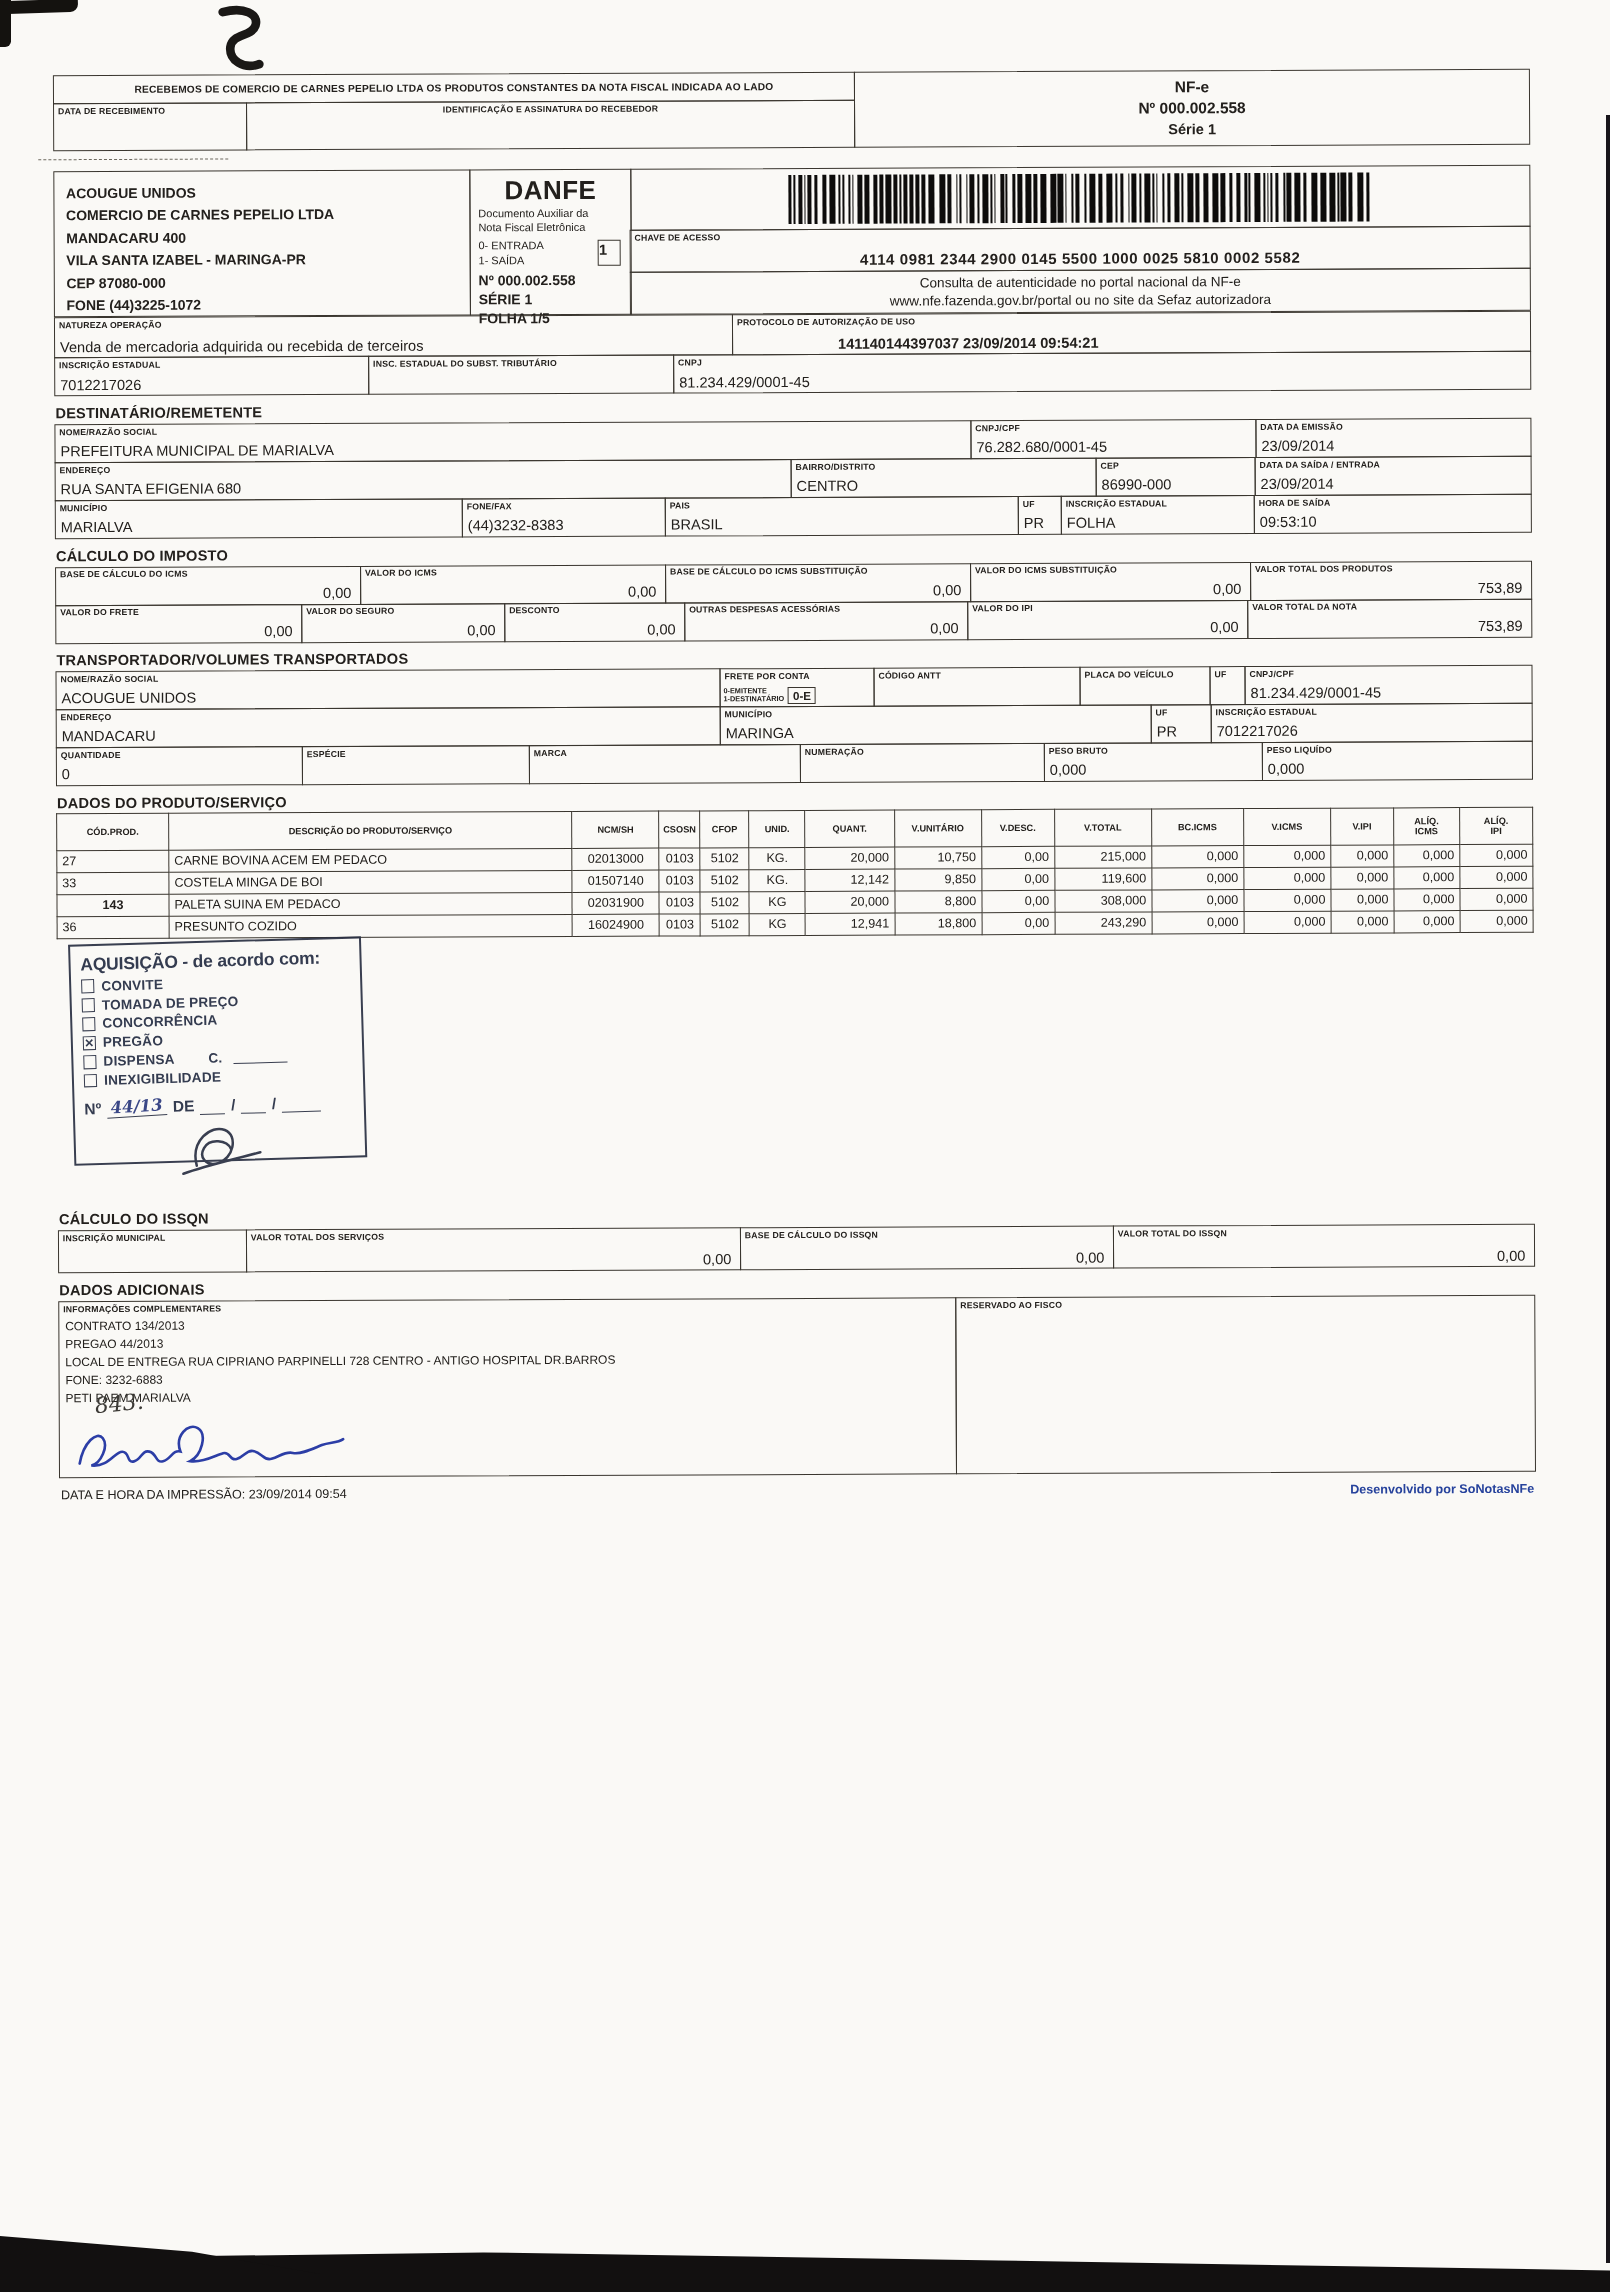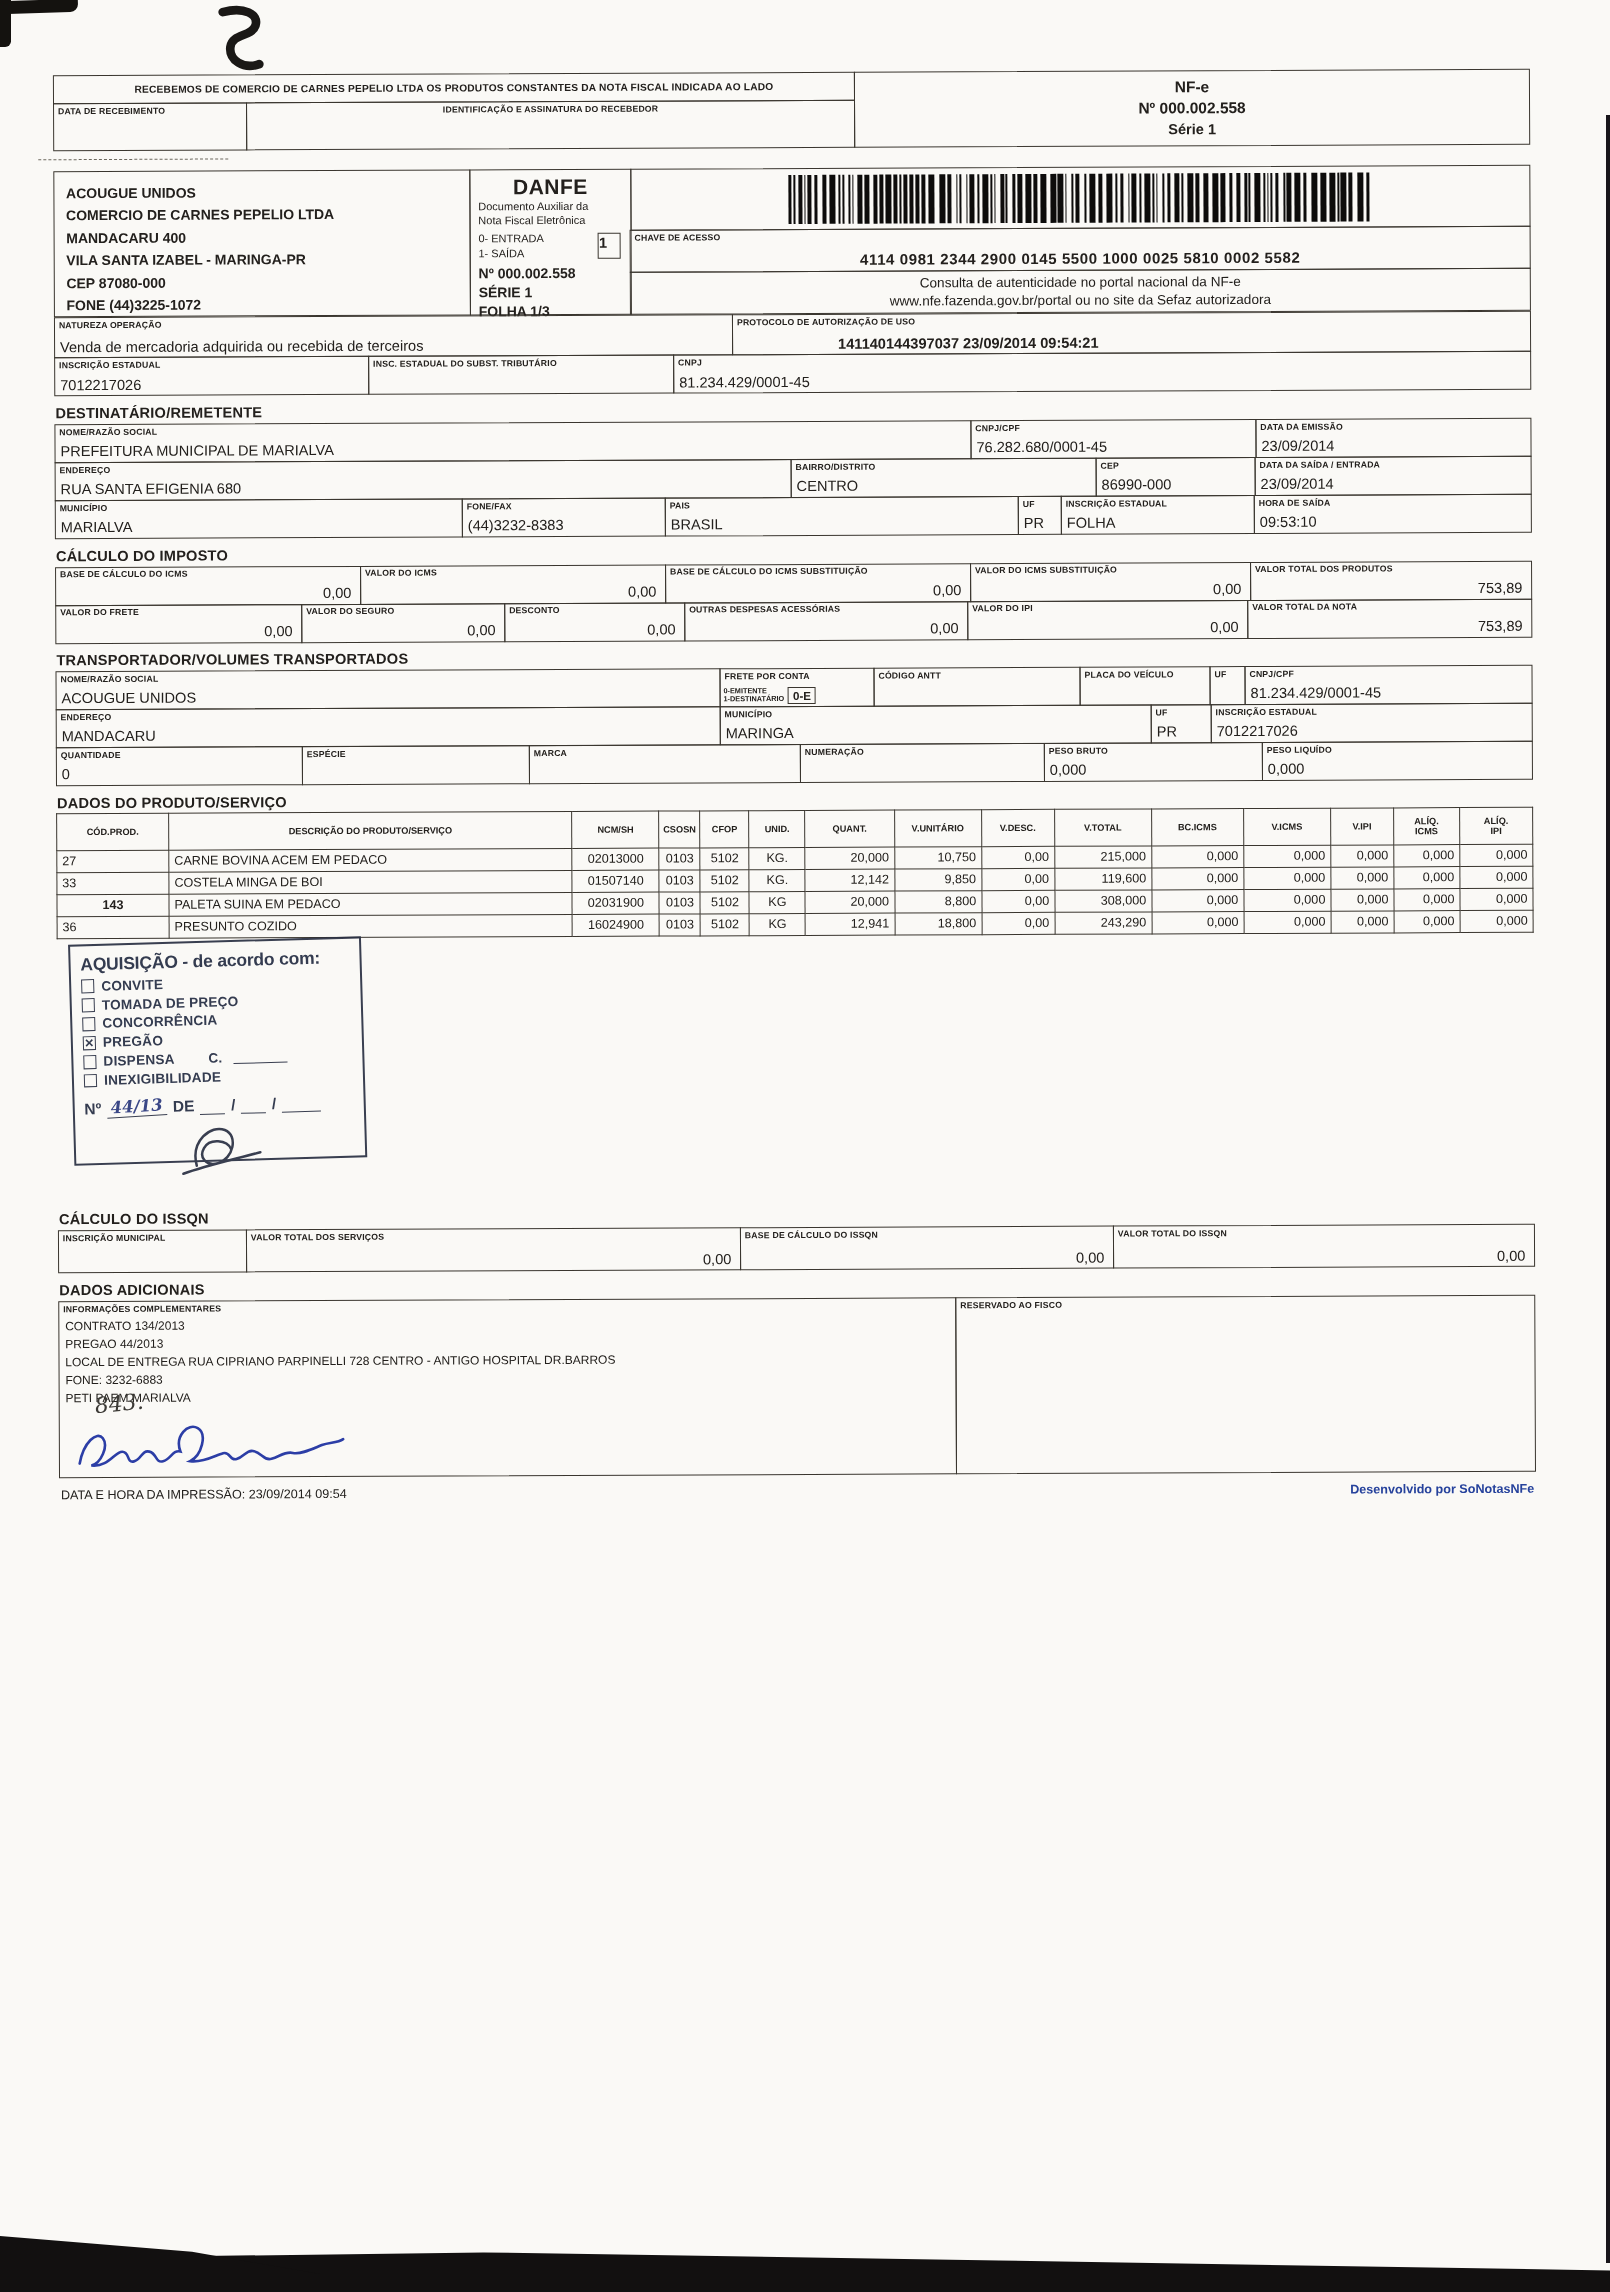--- a/index.html
+++ b/index.html
@@ -33,21 +33,21 @@
   .can-nfe { flex:1; margin-left:-1px; justify-content:center; align-items:center; gap:2.9px; }
   .nfe-t,.nfe-n { font-size:15.5px; font-weight:bold; line-height:1.2; }
   .nfe-s { font-size:14.6px; font-weight:bold; line-height:1.2; }
   .cutline { height:0; border-bottom:1.9px dashed #6d695f; width:190px; margin:7.8px 0 11.6px -15.5px; }
 
   
   .hdr { display:flex; margin-top:3.9px; height:146px; }
   .emit-box { width:417px; padding:9.7px 11.6px; justify-content:flex-start; }
   .emit-lines { white-space:pre-line; font-weight:bold; font-size:14px; line-height:1.6; }
   .danfe-box { width:162px; padding:4.9px 7.8px; justify-content:flex-start; }
-  .danfe-t { font-size:21px; font-weight:bold; text-align:center; letter-spacing:0.5px; }
+  .danfe-t { font-size:26px; font-weight:bold; text-align:center; letter-spacing:0.5px; }
   .danfe-sub { font-size:11px; line-height:1.25; margin-top:1px; }
   .danfe-es { position:relative; font-size:11px; line-height:1.35; margin-top:2.9px; padding-right:31px; }
   .danfe-es span { display:block; }
   .tipo-box { position:absolute; right:1.9px; top:1.9px; width:23px; height:26px; border:1px solid #3a362f;
               font-weight:bold; font-size:14.6px; display:flex; align-items:center; justify-content:center; }
   .danfe-n { font-weight:bold; font-size:14px; margin-top:4.9px; }
   .danfe-serie,.danfe-folha { font-weight:bold; font-size:14px; margin-top:2.9px; }
   .hdr-right { flex:1; display:flex; flex-direction:column; margin-left:-1px; }
   .bc-cell { height:62px; align-items:center; justify-content:center; }
   .bars { height:49px; display:flex; align-items:stretch; }
@@ -170,21 +170,21 @@
           <span>Documento Auxiliar da</span><br>
           <span>Nota Fiscal Eletrônica</span>
         </div>
         <div class="danfe-es">
           <span>0- ENTRADA</span>
           <span>1- SAÍDA</span>
           <span class="tipo-box">1</span>
         </div>
         <div class="danfe-n">Nº 000.002.558</div>
         <div class="danfe-serie">SÉRIE 1</div>
-        <div class="danfe-folha">FOLHA 1/3</div>
+        <div class="danfe-folha">FOLHA 1/5</div>
       </div>
       <div class="hdr-right">
         <div class="cell bc-cell">
           <div class="bars">
               <i style="width: 3.7px; margin-right: 1.9px;"></i>
               <i style="width: 1.6px; margin-right: 3.3px;"></i>
               <i style="width: 3.7px; margin-right: 1.9px;"></i>
               <i style="width: 1.6px; margin-right: 1.9px;"></i>
               <i style="width: 3.7px; margin-right: 3.5px;"></i>
               <i style="width: 3px; margin-right: 4.7px;"></i>

